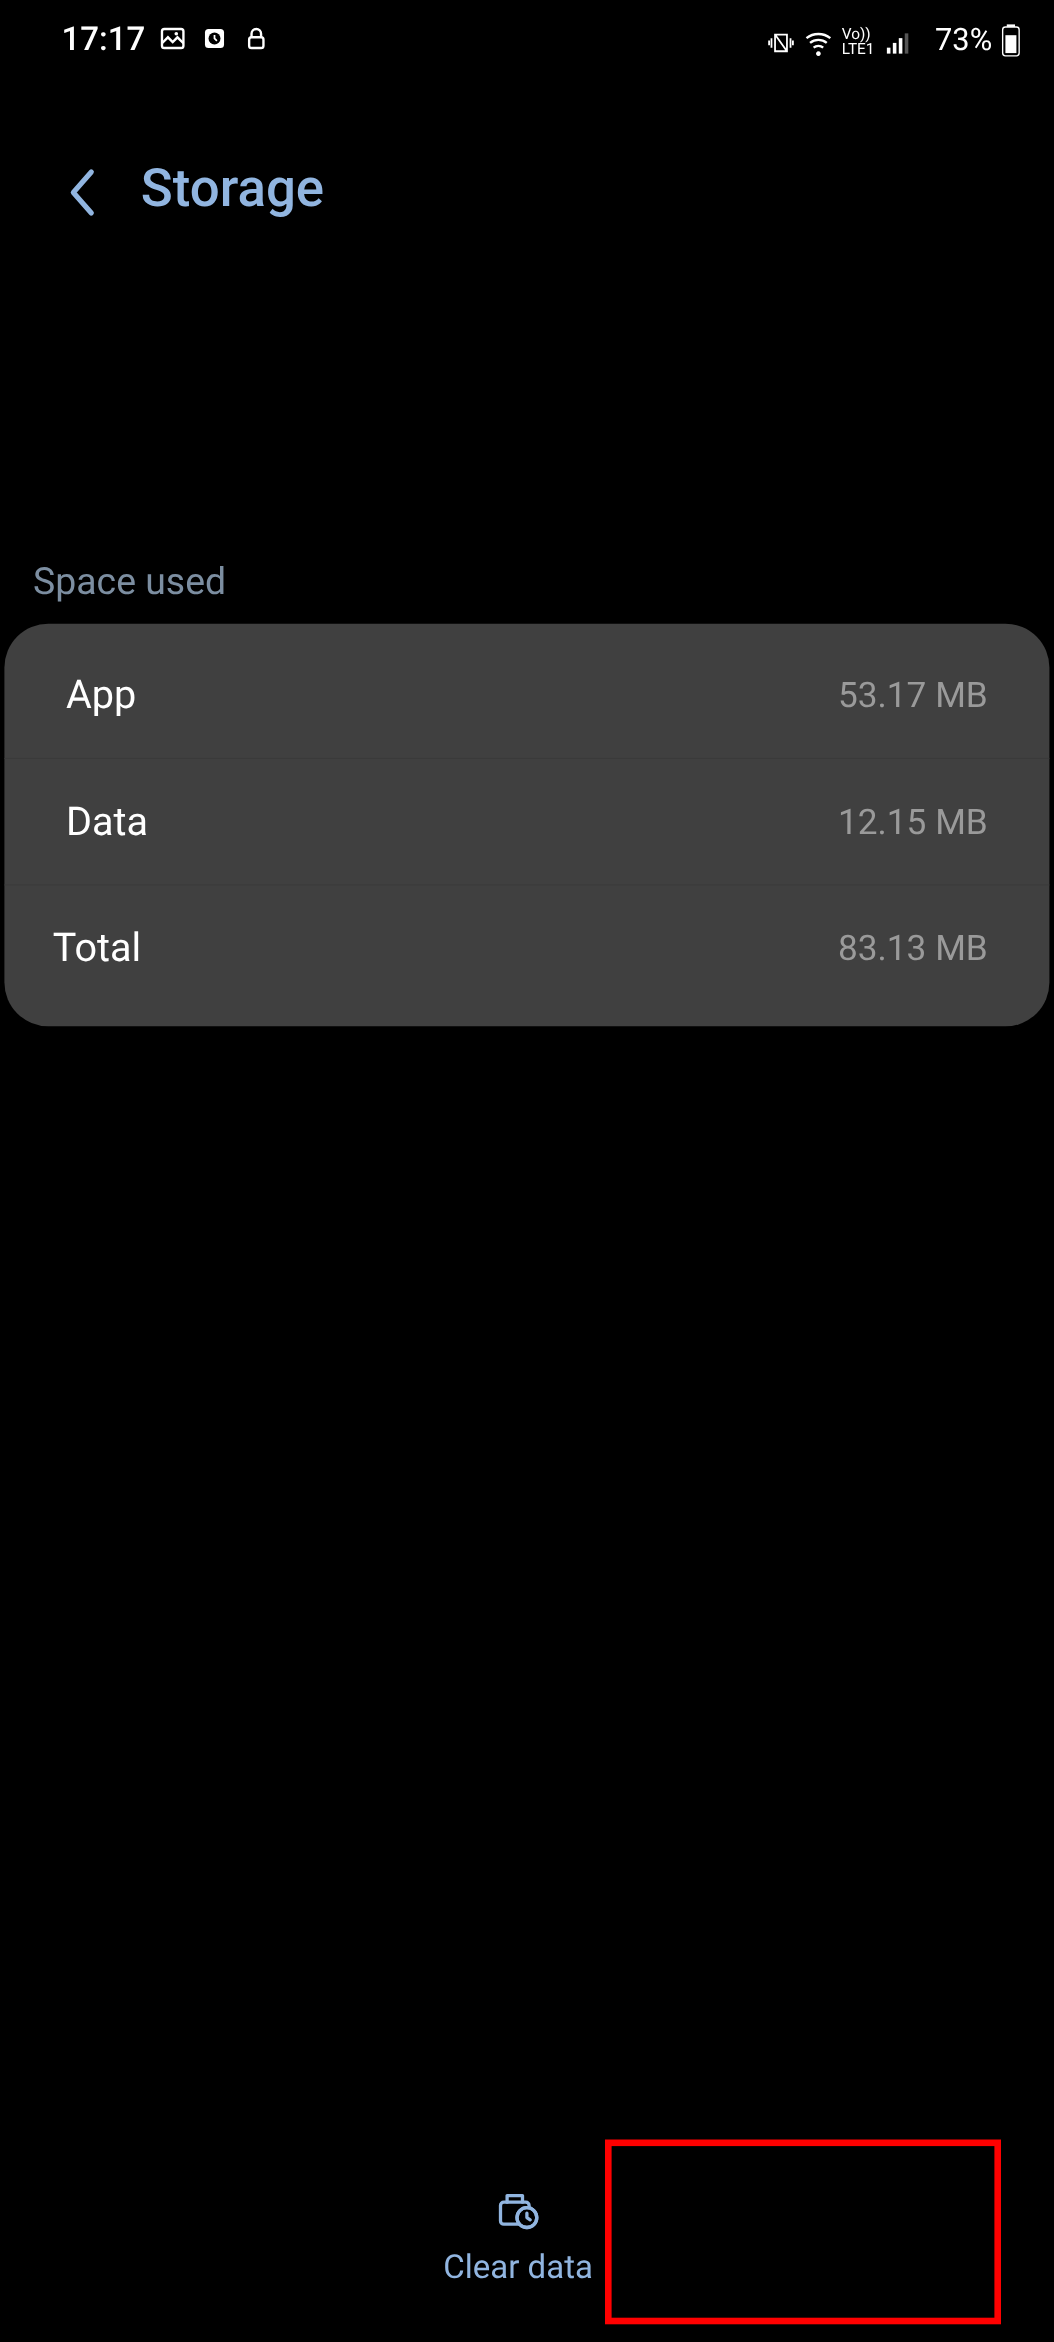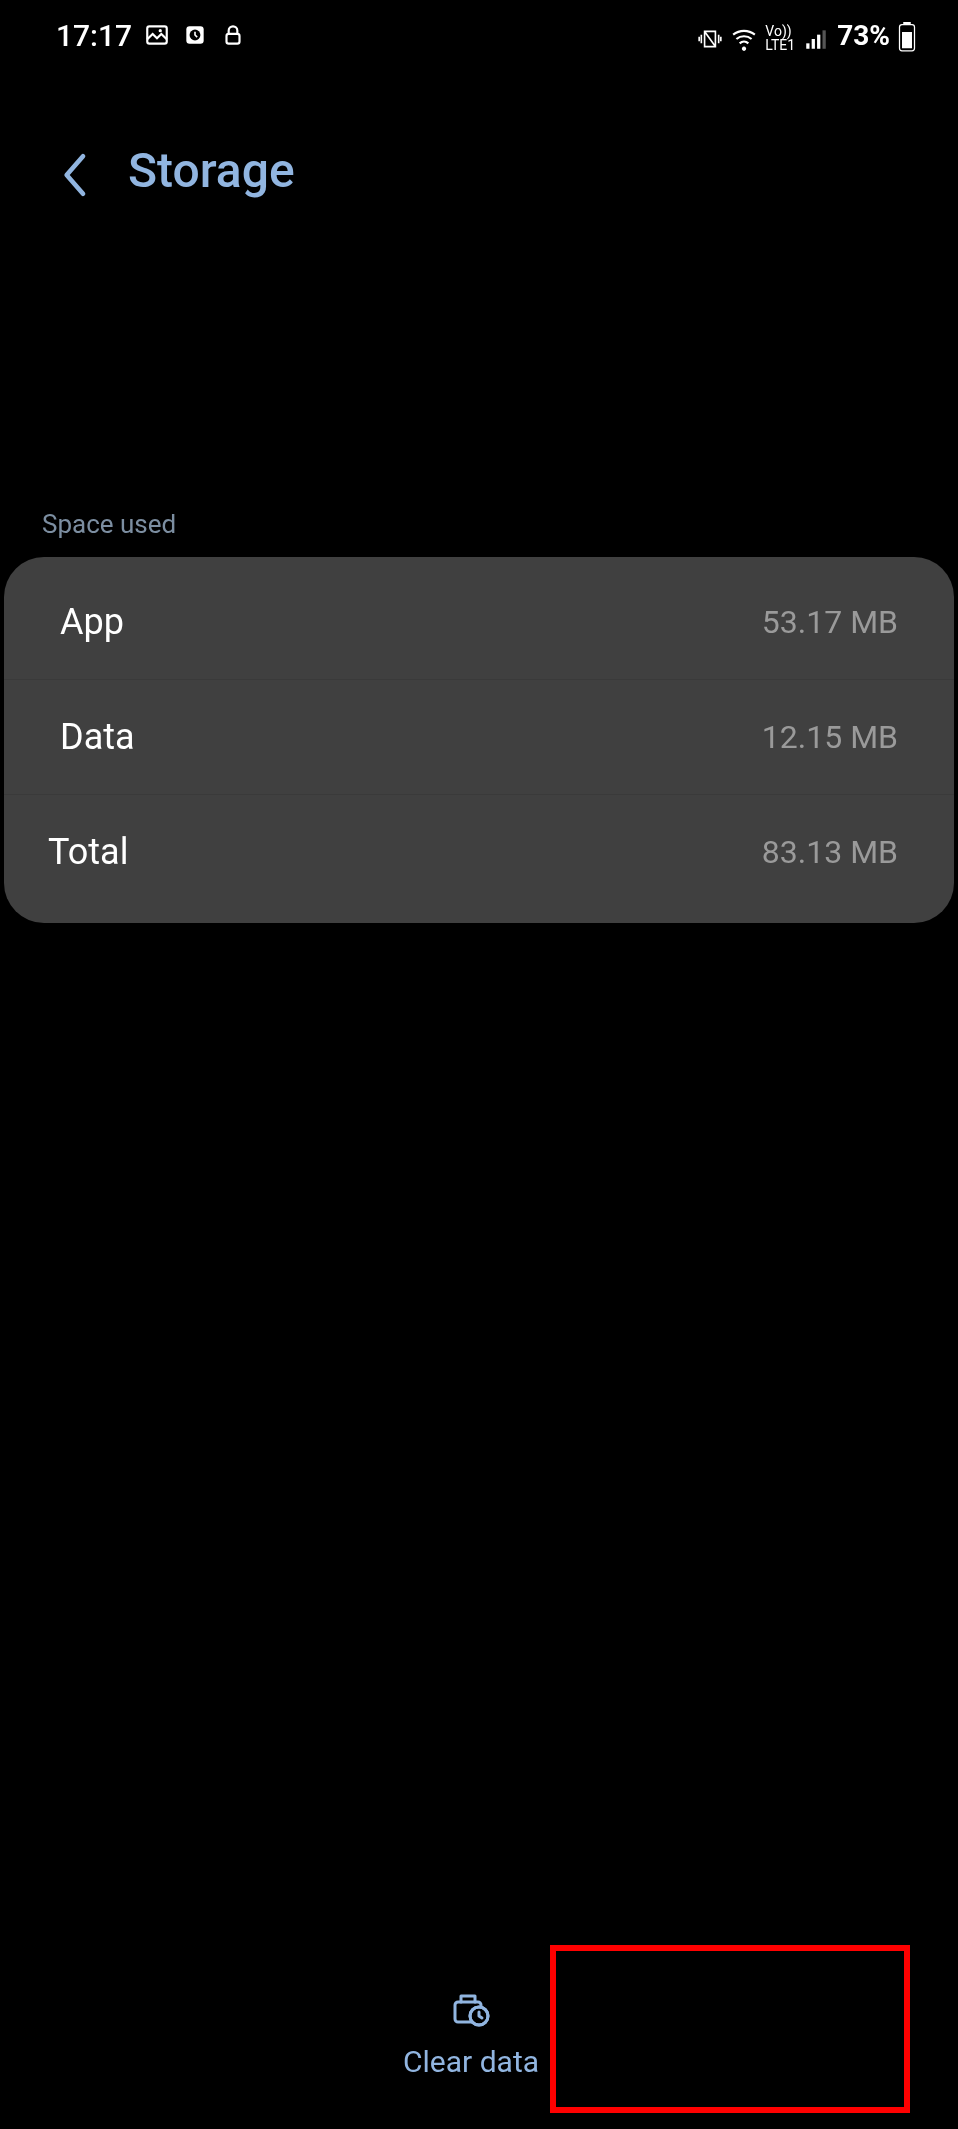--- a/index.html
+++ b/index.html
@@ -15,21 +15,21 @@
       color: #ffffff;
       position: relative;
       overflow: hidden;
     }
     
     
     .status-bar {
       display: flex;
       justify-content: space-between;
       align-items: center;
-      padding: 18px 40px 14px 56px;
+      padding: 18px 28px 14px 56px;
       height: 66px;
     }
     .status-left {
       display: flex;
       align-items: center;
       gap: 12px;
     }
     .status-time {
       font-size: 30px;
       font-weight: 500;
@@ -42,22 +42,23 @@
       align-items: center;
       justify-content: center;
     }
     .status-right {
       display: flex;
       align-items: flex-end;
       gap: 8px;
     }
     .battery-text {
       font-size: 28px;
-      font-weight: 700;
-      color: #ffffff;
+      font-weight: 400;
+      color: #ffffff;
+      margin-left: 13px;
     }
     .battery-icon {
       width: 20px;
       height: 30px;
       position: relative;
     }
     
     
     .header {
       display: flex;
@@ -73,24 +74,24 @@
       justify-content: center;
     }
     .page-title {
       font-size: 48px;
       font-weight: 500;
       color: #91b5e0;
     }
     
     
     .section-label {
-      font-size: 26px;
+      font-size: 34px;
       font-weight: 400;
       color: #7c8ea1;
-      padding: 0 42px;
+      padding: 0 30px;
       margin-top: 290px;
       margin-bottom: 18px;
     }
     
     
     .card {
       background: #404040;
       border-radius: 40px;
       margin: 0 4px;
       padding: 0;

